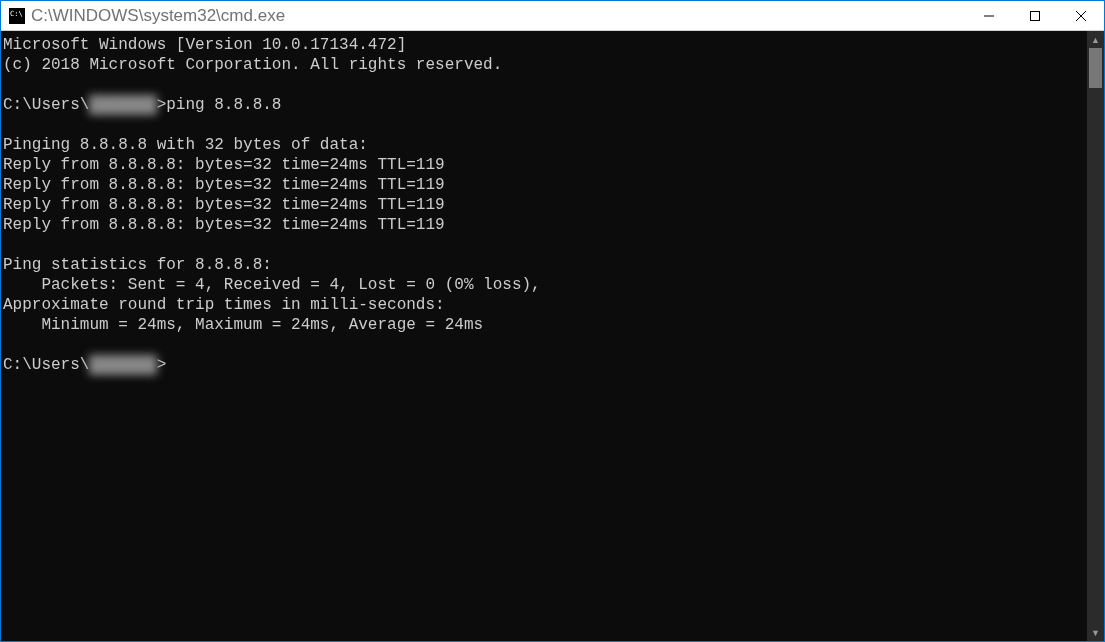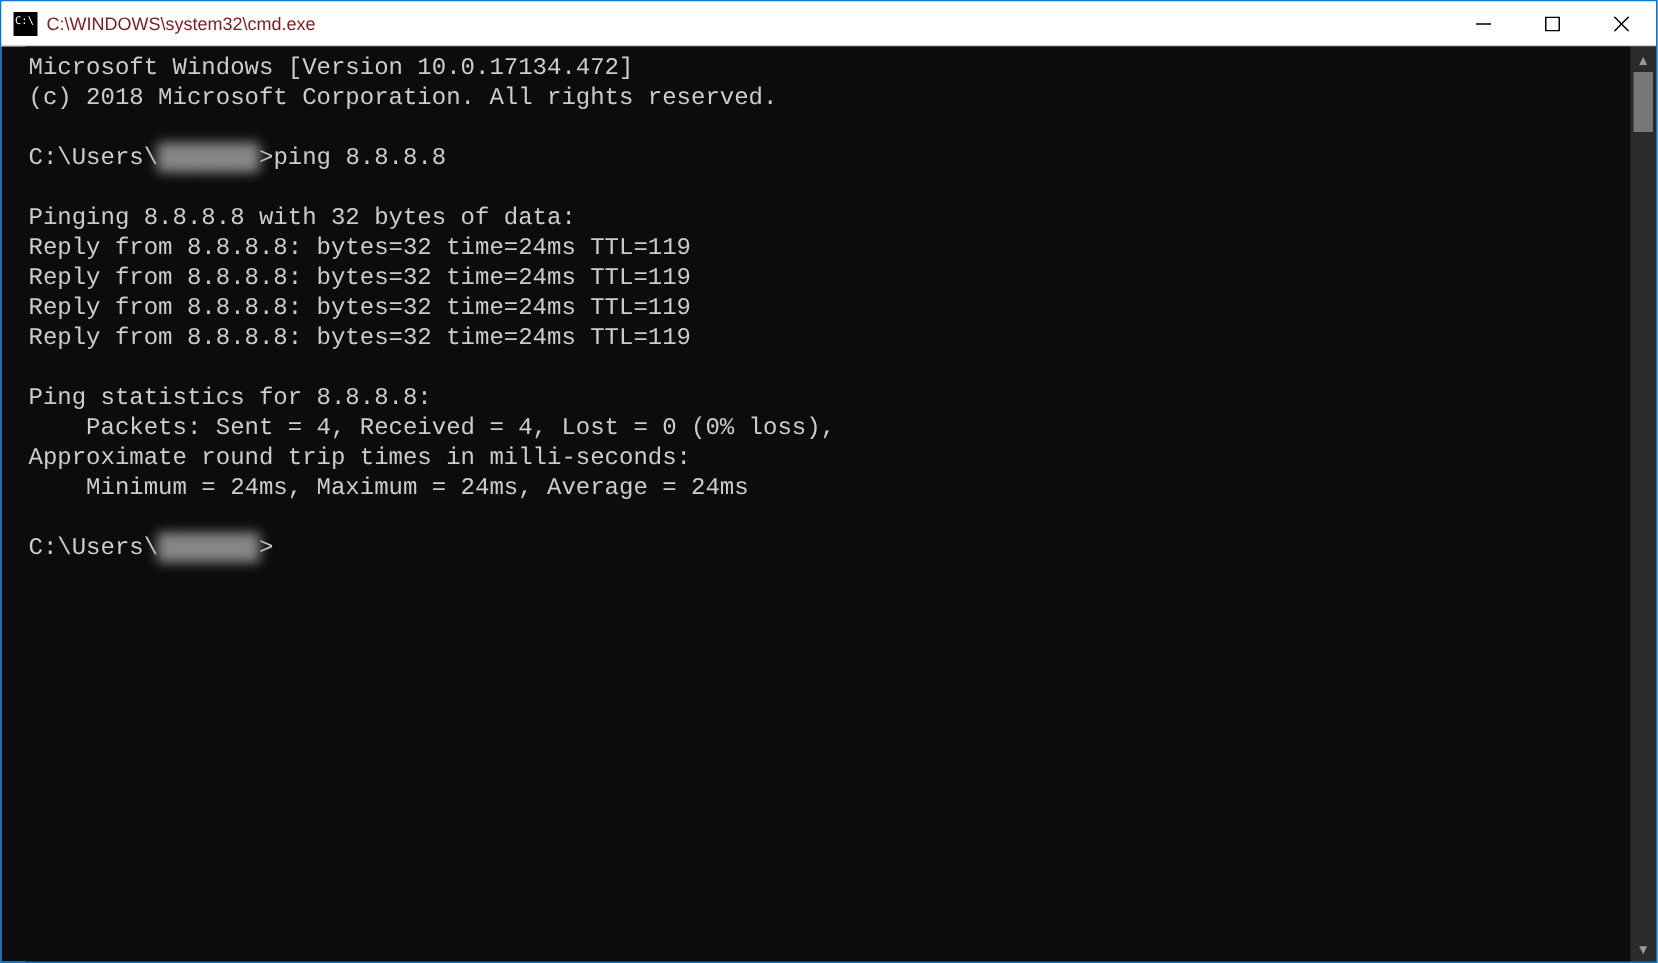--- a/index.html
+++ b/index.html
@@ -37,22 +37,22 @@
   .titlebar-icon::after {
     content: "C:\\";
     color: #fff;
     font-size: 7px;
     font-family: Consolas, monospace;
     position: absolute;
     top: 2px;
     left: 1px;
   }
   .title-text {
-    font-size: 12px;
-    color: #7f1d1d;
+    font-size: 17px;
+    color: #737373;
     flex: 0 0 auto;
   }
   .titlebar-spacer { flex: 1; }
   .win-controls {
     display: flex;
     height: 100%;
   }
   .win-btn {
     width: 46px;
     height: 100%;
@@ -63,21 +63,20 @@
     font-size: 10px;
     color: #000;
     background: transparent;
     border: none;
   }
   .win-btn svg { display: block; }
   .console-wrap {
     flex: 1;
     display: flex;
     background: #0c0c0c;
-    padding-left: 16px;
   }
   .console {
     flex: 1;
     background: #0c0c0c;
     color: #cccccc;
     font-family: Consolas, "Courier New", monospace;
     font-size: 16px;
     line-height: 20px;
     padding: 4px 2px;
     white-space: pre;

